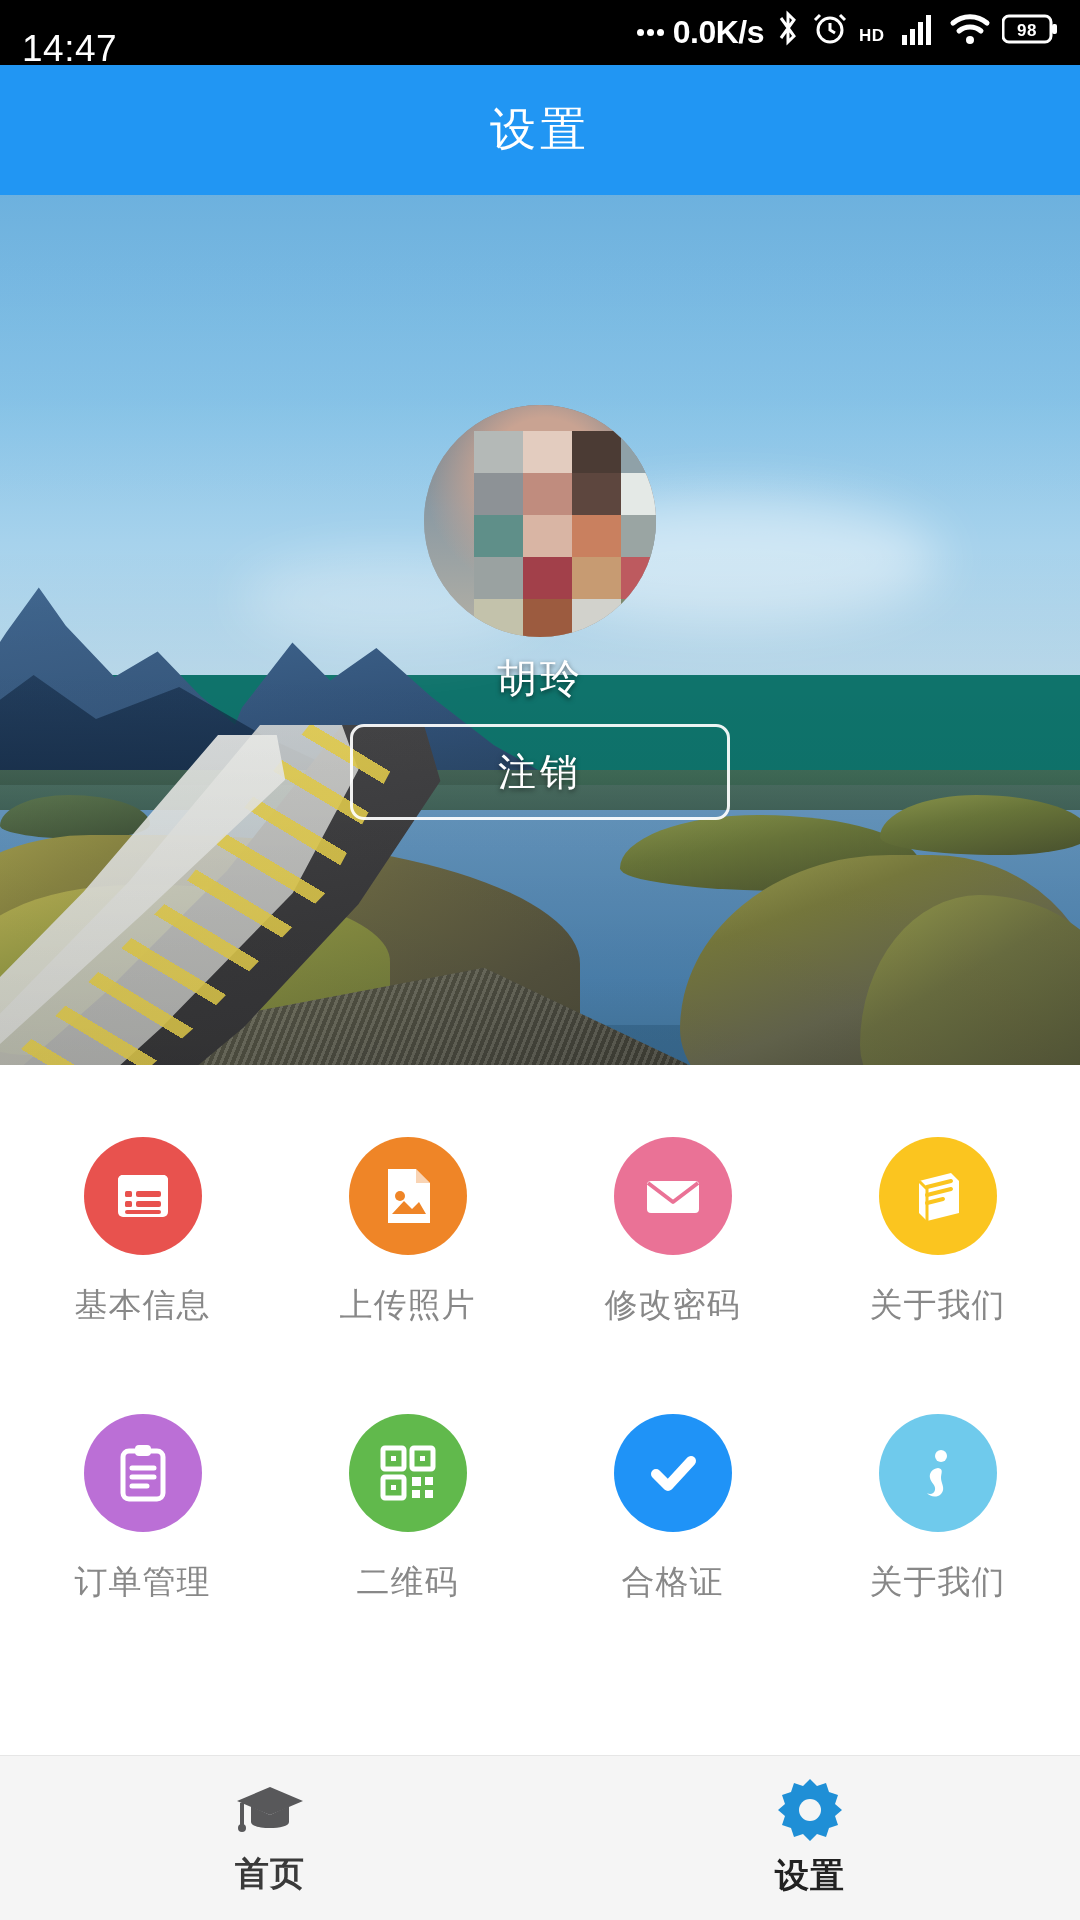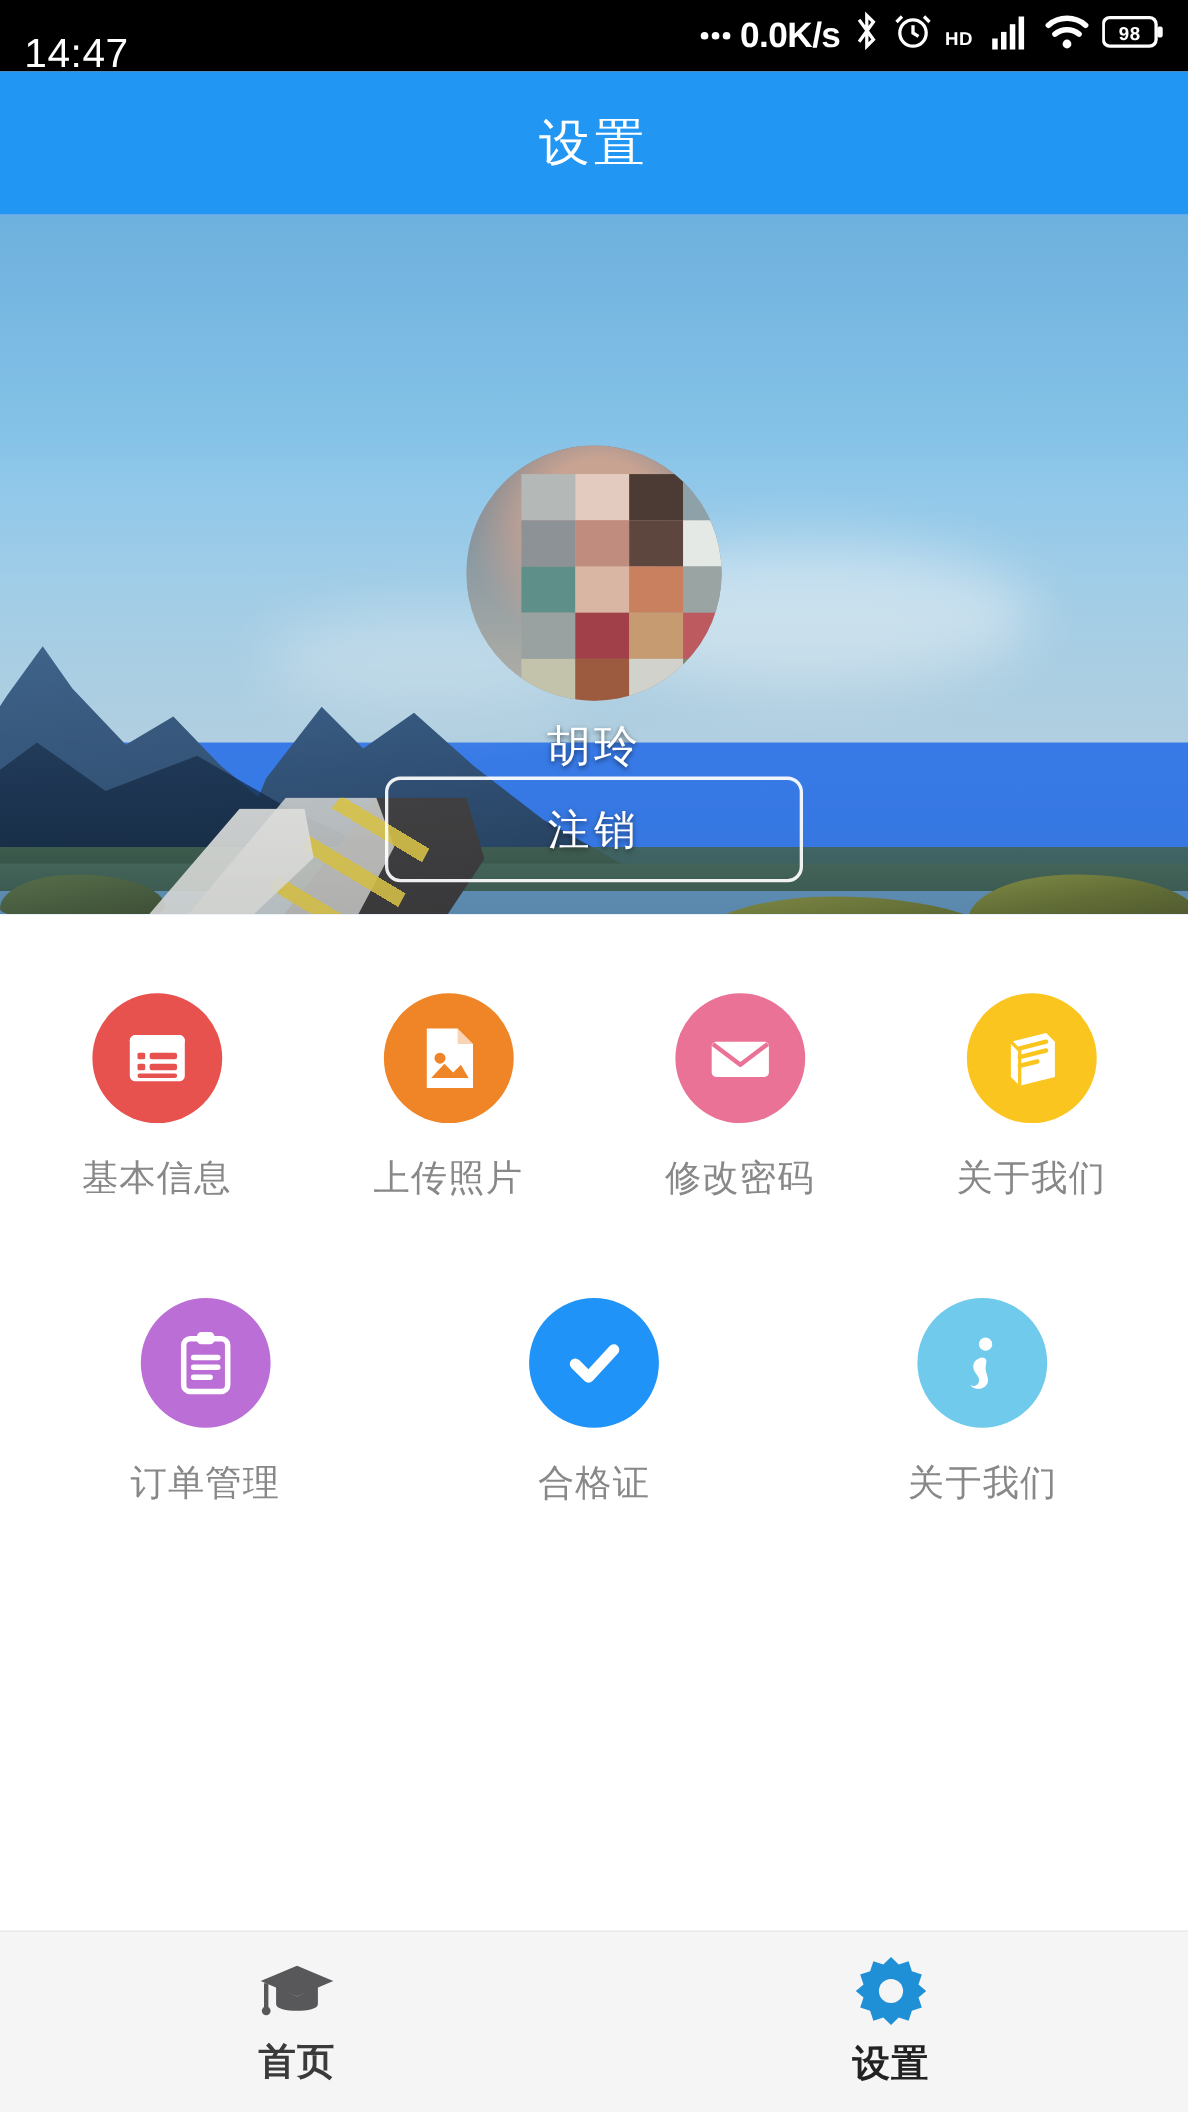--- a/index.html
+++ b/index.html
@@ -28,22 +28,22 @@
   .app-header{
     height:130px; background:#2196f3;
     display:flex; align-items:center; justify-content:center;
   }
   .app-header .title{
     color:#fff; font-size:46px; font-weight:400; letter-spacing:4px;
   }
 
   
   .hero{
-    position:relative; height:636px; overflow:hidden;
-    background:#3b82f6;
+    position:relative; height:870px; overflow:hidden;
+    background:#0f766e;
   }
   .hero-img{ position:absolute; inset:0; }
 
   .sky{
     position:absolute; left:0; right:0; top:0; height:480px;
     background:linear-gradient(180deg,#6fb4e2 0%,#86c3e8 42%,#a6d2ec 72%,#bcdcee 100%);
   }
   .cloud{
     position:absolute; border-radius:50%;
     background:rgba(255,255,255,.45); filter:blur(26px);
@@ -181,20 +181,21 @@
     grid-template-rows:repeat(5,42px);
   }
   .mosaic span{ display:block; }
 
   .user-name{
     margin-top:14px;
     color:#fff; font-size:40px; font-weight:500; letter-spacing:3px;
     text-shadow:0 2px 5px rgba(0,0,0,.55);
   }
   .logout-btn{
+    margin-top:18px;
     width:380px; height:96px;
     border:3px solid rgba(255,255,255,.92);
     border-radius:14px;
     background:transparent;
     color:#fff; font-size:38px; letter-spacing:4px;
     display:flex; align-items:center; justify-content:center;
     text-shadow:0 2px 5px rgba(0,0,0,.5);
     cursor:pointer;
   }
 
@@ -405,20 +406,37 @@
         <div class="menu-circle" style="background: rgb(187, 111, 214); color: rgb(187, 111, 214);">
           <svg width="58" height="64" viewBox="0 0 58 64">
             <rect x="9" y="10" width="40" height="48" rx="6" fill="none" stroke="#fff" stroke-width="5"></rect>
             <rect x="21" y="4" width="16" height="11" rx="4" fill="#fff"></rect>
             <path d="M18 27 H40 M18 36 H40 M18 45 H33" stroke="#fff" stroke-width="5" stroke-linecap="round" fill="none"></path>
           </svg>
         </div>
         <div class="menu-label">订单管理</div>
       </div>
       <div class="menu-item">
+        <div class="menu-circle" style="background: rgb(97, 185, 76); color: rgb(97, 185, 76);">
+          <svg width="60" height="60" viewBox="0 0 60 60">
+            <rect x="5" y="5" width="21" height="21" rx="2" fill="none" stroke="#fff" stroke-width="5"></rect>
+            <rect x="34" y="5" width="21" height="21" rx="2" fill="none" stroke="#fff" stroke-width="5"></rect>
+            <rect x="5" y="34" width="21" height="21" rx="2" fill="none" stroke="#fff" stroke-width="5"></rect>
+            <rect x="13" y="13" width="5" height="5" fill="#fff"></rect>
+            <rect x="42" y="13" width="5" height="5" fill="#fff"></rect>
+            <rect x="13" y="42" width="5" height="5" fill="#fff"></rect>
+            <rect x="34" y="34" width="9" height="9" fill="#fff"></rect>
+            <rect x="47" y="34" width="8" height="8" fill="#fff"></rect>
+            <rect x="34" y="47" width="8" height="8" fill="#fff"></rect>
+            <rect x="47" y="47" width="8" height="8" fill="#fff"></rect>
+          </svg>
+        </div>
+        <div class="menu-label">二维码</div>
+      </div>
+      <div class="menu-item">
         <div class="menu-circle" style="background: rgb(31, 147, 247); color: rgb(31, 147, 247);">
           <svg width="62" height="62" viewBox="0 0 62 62">
             <path d="M14 32 L26 44 L49 19" fill="none" stroke="#fff" stroke-width="10" stroke-linecap="round" stroke-linejoin="round"></path>
           </svg>
         </div>
         <div class="menu-label">合格证</div>
       </div>
       <div class="menu-item">
         <div class="menu-circle" style="background: rgb(111, 202, 236); color: rgb(111, 202, 236);">
           <svg width="60" height="62" viewBox="0 0 60 62">

